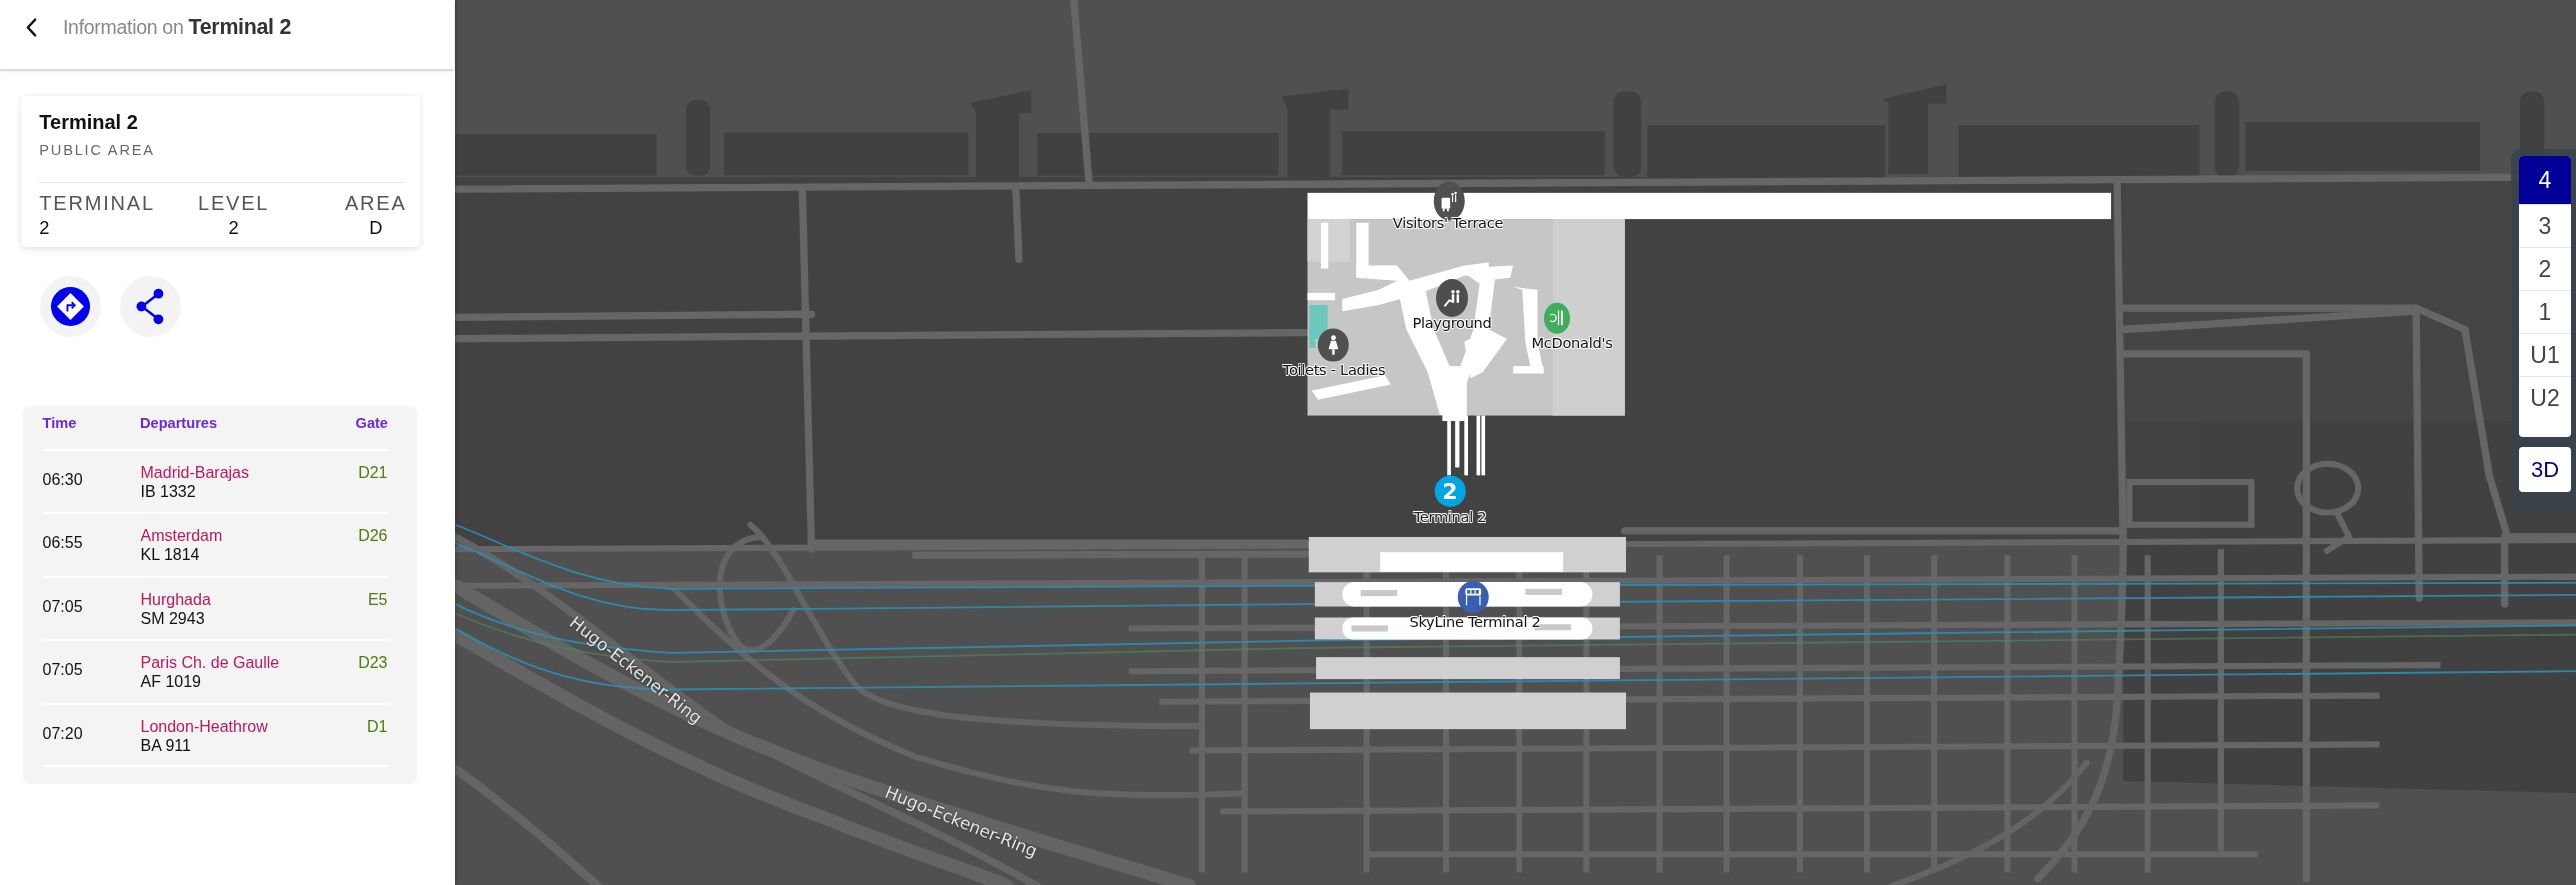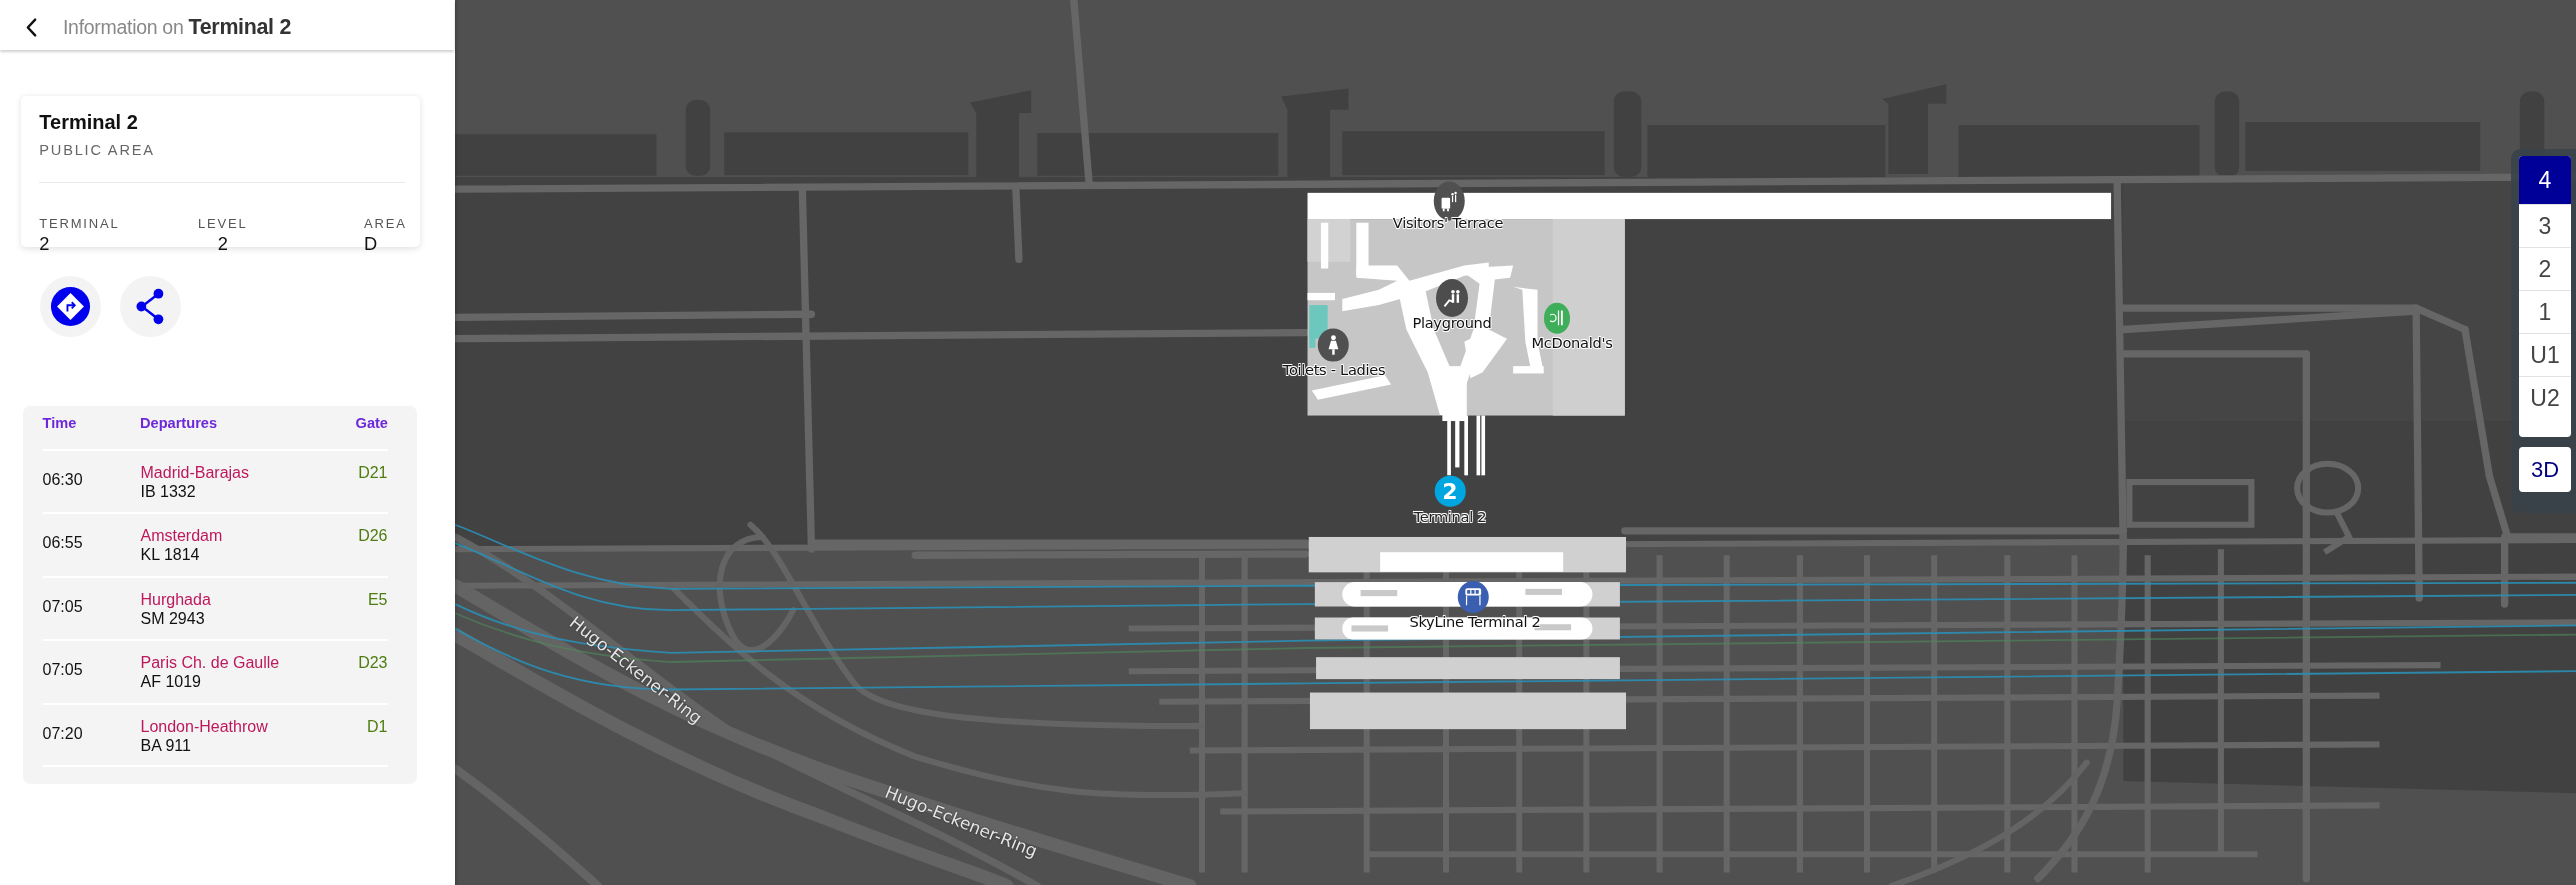--- a/index.html
+++ b/index.html
@@ -1,28 +1,28 @@
 <!DOCTYPE html>
 <html style="font-size:9.8px"><head>
 <meta charset="utf-8">
 <style>
   html, body { margin:0; padding:0; }
   body { width:2576px; height:886px; position:relative; overflow:hidden; background:#505050; font-family:"Liberation Sans", sans-serif; }
   #map { position:absolute; left:0; top:0; width:2056px; height:886px; }
   #sidebar { position:absolute; left:0; top:0; width:455px; height:886px; background:#ffffff; box-shadow: 1.2px 0 3.7px rgba(0,0,0,0.25); z-index:5; }
-  .header { position:absolute; left:0; top:0; width:454px; height:50px; background:#fff; box-shadow:0 1.8px 2.4px rgba(0,0,0,0.18); }
+  .header { position:absolute; left:0; top:0; width:454px; height:69px; background:#fff; box-shadow:0 1.8px 2.4px rgba(0,0,0,0.18); }
   .back-btn { position:absolute; left:18.3px; top:11px; width:27px; height:33px; cursor:pointer; }
   .header-title { position:absolute; left:63px; top:14.6px; font-size:19.5px; color:#888; letter-spacing:-0.3px; }
   .header-title b { color:#333; font-size:21.4px; font-weight:bold; }
   .info-card { position:absolute; left:21px; top:96px; width:399px; height:151px; background:#fff; border-radius:4.9px; box-shadow:0 1.8px 6.1px rgba(0,0,0,0.12); }
   .card-title { position:absolute; left:18.3px; top:14.6px; font-size:20px; font-weight:bold; color:#111; }
   .card-sub { position:absolute; left:18.3px; top:46px; font-size:14.6px; color:#666; letter-spacing:1.8px; }
   .card-divider { position:absolute; left:18.3px; right:14.6px; top:86px; height:1.2px; background:#e8e8e8; }
   .card-col { position:absolute; top:96px; }
-  .card-col .lbl { font-size:13px; color:#555; letter-spacing:1.8px;margin-top:24px; }
+  .card-col .lbl { font-size:20px; color:#555; letter-spacing:1.8px; }
   .card-col .val { font-size:18.3px; color:#111; margin-top:2.4px; }
   .action-btn { position:absolute; top:276px; width:61px; height:61px; border-radius:50%; background:#f3f3f3; cursor:pointer; }
   .dep-table { position:absolute; left:23px; top:406px; width:394px; height:378px; background:#f4f4f4; border-radius:7.3px; }
   .dep-head { position:absolute; top:8.5px; font-size:14.6px; font-weight:bold; color:#6d28d9; }
   .dep-row { position:absolute; left:19.5px; width:345px; height:63px; border-top:2.4px solid #ffffff; }
   .dep-row .t { position:absolute; left:0; top:20px; font-size:16px; color:#111; }
   .dep-row .d1 { position:absolute; left:98px; top:13.4px; font-size:16px; color:#be185d; }
   .dep-row .d2 { position:absolute; left:98px; top:32px; font-size:16px; color:#111; }
   .dep-row .g { position:absolute; right:0; top:13.4px; font-size:16px; color:#4d7c0f; text-align:right; }
   .dep-end { position:absolute; left:19.5px; width:345px; top:359px; border-top:2.4px solid #fff; }
@@ -280,21 +280,21 @@
     <div class="card-sub">PUBLIC AREA</div>
     <div class="card-divider"></div>
     <div class="card-col" style="left:18.3px;">
       <div class="lbl">TERMINAL</div>
       <div class="val">2</div>
     </div>
     <div class="card-col" style="left:177px; text-align:center;">
       <div class="lbl">LEVEL</div>
       <div class="val">2</div>
     </div>
-    <div class="card-col" style="right:13.4px; text-align:left;">
+    <div class="card-col" style="right:13.4px; text-align:center;">
       <div class="lbl">AREA</div>
       <div class="val">D</div>
     </div>
   </div>
 
   <div class="action-btn" style="left:40px;">
     <svg width="61" height="61" viewBox="0 0 100 100">
       <ellipse cx="50" cy="50" rx="32" ry="32" fill="#0000ee"></ellipse>
       <polygon points="50,28 72,50 50,72 28,50" fill="#ffffff"></polygon>
       <path d="M45,58 L45,48 L56,48" fill="none" stroke="#0000ee" stroke-width="3"></path>

